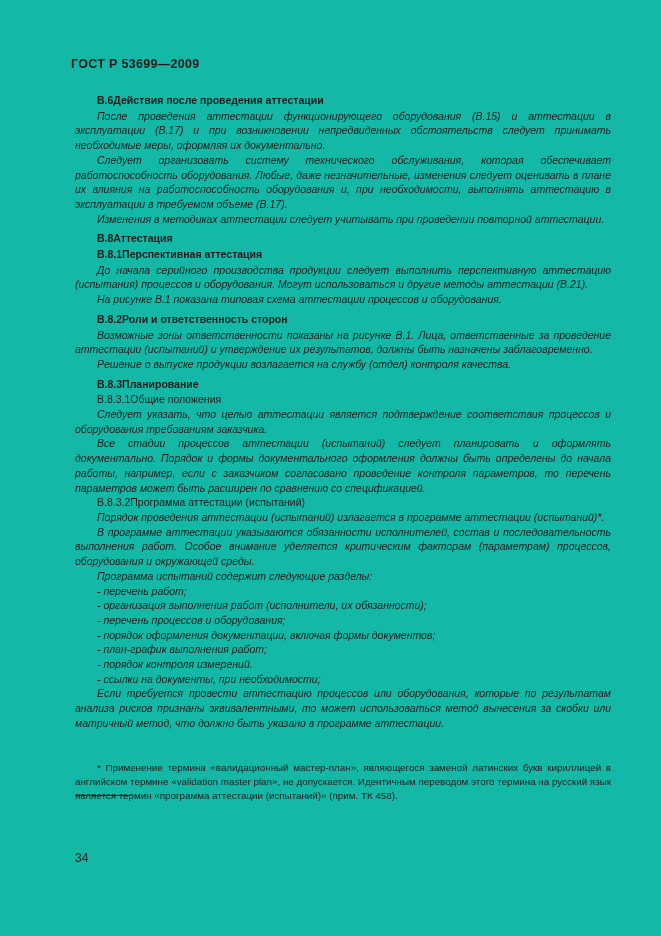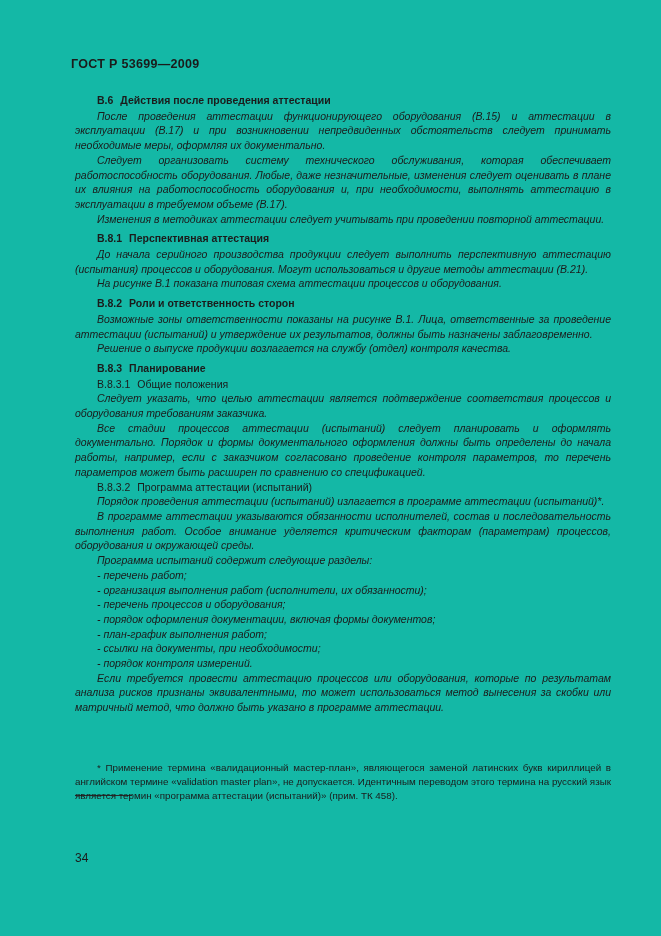--- a/index.html
+++ b/index.html
@@ -38,21 +38,21 @@
     font-weight: bold;
     margin: 5px 0 1px 22px !important;
     font-style: normal;
   }
   .heading + .heading { margin-top: 1px !important; }
   .subheading {
     font-weight: normal;
     font-style: normal;
     margin: 0 0 0 22px !important;
   }
-  .num { margin-right: 7px; }
+  .num { }
   .para {
     font-style: italic;
     text-align: justify;
     text-indent: 22px;
   }
   .list-item {
     font-style: italic;
     text-indent: 22px;
     text-align: left;
   }
@@ -86,41 +86,42 @@
 <body>
 
 <div class="page">
   <div class="doc-header">ГОСТ Р 53699—2009</div>
 
   <div class="content" id="blocks">
       <p class="heading"><span class="num">В.6</span><span>Действия после проведения аттестации</span></p>
       <p class="para">После проведения аттестации функционирующего оборудования (В.15) и аттестации в эксплуатации (В.17) и при возникновении непредвиденных обстоятельств следует принимать необходимые меры, оформляя их документально.</p>
       <p class="para">Следует организовать систему технического обслуживания, которая обеспечивает работоспособность оборудования. Любые, даже незначительные, изменения следует оценивать в плане их влияния на работоспособность оборудования и, при необходимости, выполнять аттестацию в эксплуатации в требуемом объеме (В.17).</p>
       <p class="para">Изменения в методиках аттестации следует учитывать при проведении повторной аттестации.</p>
+      <p class="heading"><span class="num">В.8</span><span>Аттестация</span></p>
       <p class="heading"><span class="num">В.8.1</span><span>Перспективная аттестация</span></p>
       <p class="para">До начала серийного производства продукции следует выполнить перспективную аттестацию (испытания) процессов и оборудования. Могут использоваться и другие методы аттестации (В.21).</p>
       <p class="para">На рисунке В.1 показана типовая схема аттестации процессов и оборудования.</p>
       <p class="heading"><span class="num">В.8.2</span><span>Роли и ответственность сторон</span></p>
       <p class="para">Возможные зоны ответственности показаны на рисунке В.1. Лица, ответственные за проведение аттестации (испытаний) и утверждение их результатов, должны быть назначены заблаговременно.</p>
       <p class="para">Решение о выпуске продукции возлагается на службу (отдел) контроля качества.</p>
       <p class="heading"><span class="num">В.8.3</span><span>Планирование</span></p>
       <p class="subheading"><span class="num">В.8.3.1</span><span>Общие положения</span></p>
       <p class="para">Следует указать, что целью аттестации является подтверждение соответствия процессов и оборудования требованиям заказчика.</p>
       <p class="para">Все стадии процессов аттестации (испытаний) следует планировать и оформлять документально. Порядок и формы документального оформления должны быть определены до начала работы, например, если с заказчиком согласовано проведение контроля параметров, то перечень параметров может быть расширен по сравнению со спецификацией.</p>
       <p class="subheading"><span class="num">В.8.3.2</span><span>Программа аттестации (испытаний)</span></p>
       <p class="para">Порядок проведения аттестации (испытаний) излагается в программе аттестации (испытаний)*.</p>
       <p class="para">В программе аттестации указываются обязанности исполнителей, состав и последовательность выполнения работ. Особое внимание уделяется критическим факторам (параметрам) процессов, оборудования и окружающей среды.</p>
       <p class="para">Программа испытаний содержит следующие разделы:</p>
       <p class="list-item">- перечень работ;</p>
       <p class="list-item">- организация выполнения работ (исполнители, их обязанности);</p>
       <p class="list-item">- перечень процессов и оборудования;</p>
       <p class="list-item">- порядок оформления документации, включая формы документов;</p>
       <p class="list-item">- план-график выполнения работ;</p>
+      <p class="list-item">- порядок контроля измерений.</p>
       <p class="list-item">- ссылки на документы, при необходимости;</p>
-      <p class="list-item">- порядок контроля измерений.</p>
       <p class="para">Если требуется провести аттестацию процессов или оборудования, которые по результатам анализа рисков признаны эквивалентными, то может использоваться метод вынесения за скобки или матричный метод, что должно быть указано в программе аттестации.</p>
     </div>
 
   <div class="footnote-rule"></div>
 
   <div class="footnote">* Применение термина «валидационный мастер-план», являющегося заменой латинских букв кириллицей в английском термине «validation master plan», не допускается. Идентичным переводом этого термина на русский язык является термин «программа аттестации (испытаний)» (прим. ТК 458).</div>
 
   <div class="page-number">34</div>
 </div>
 

